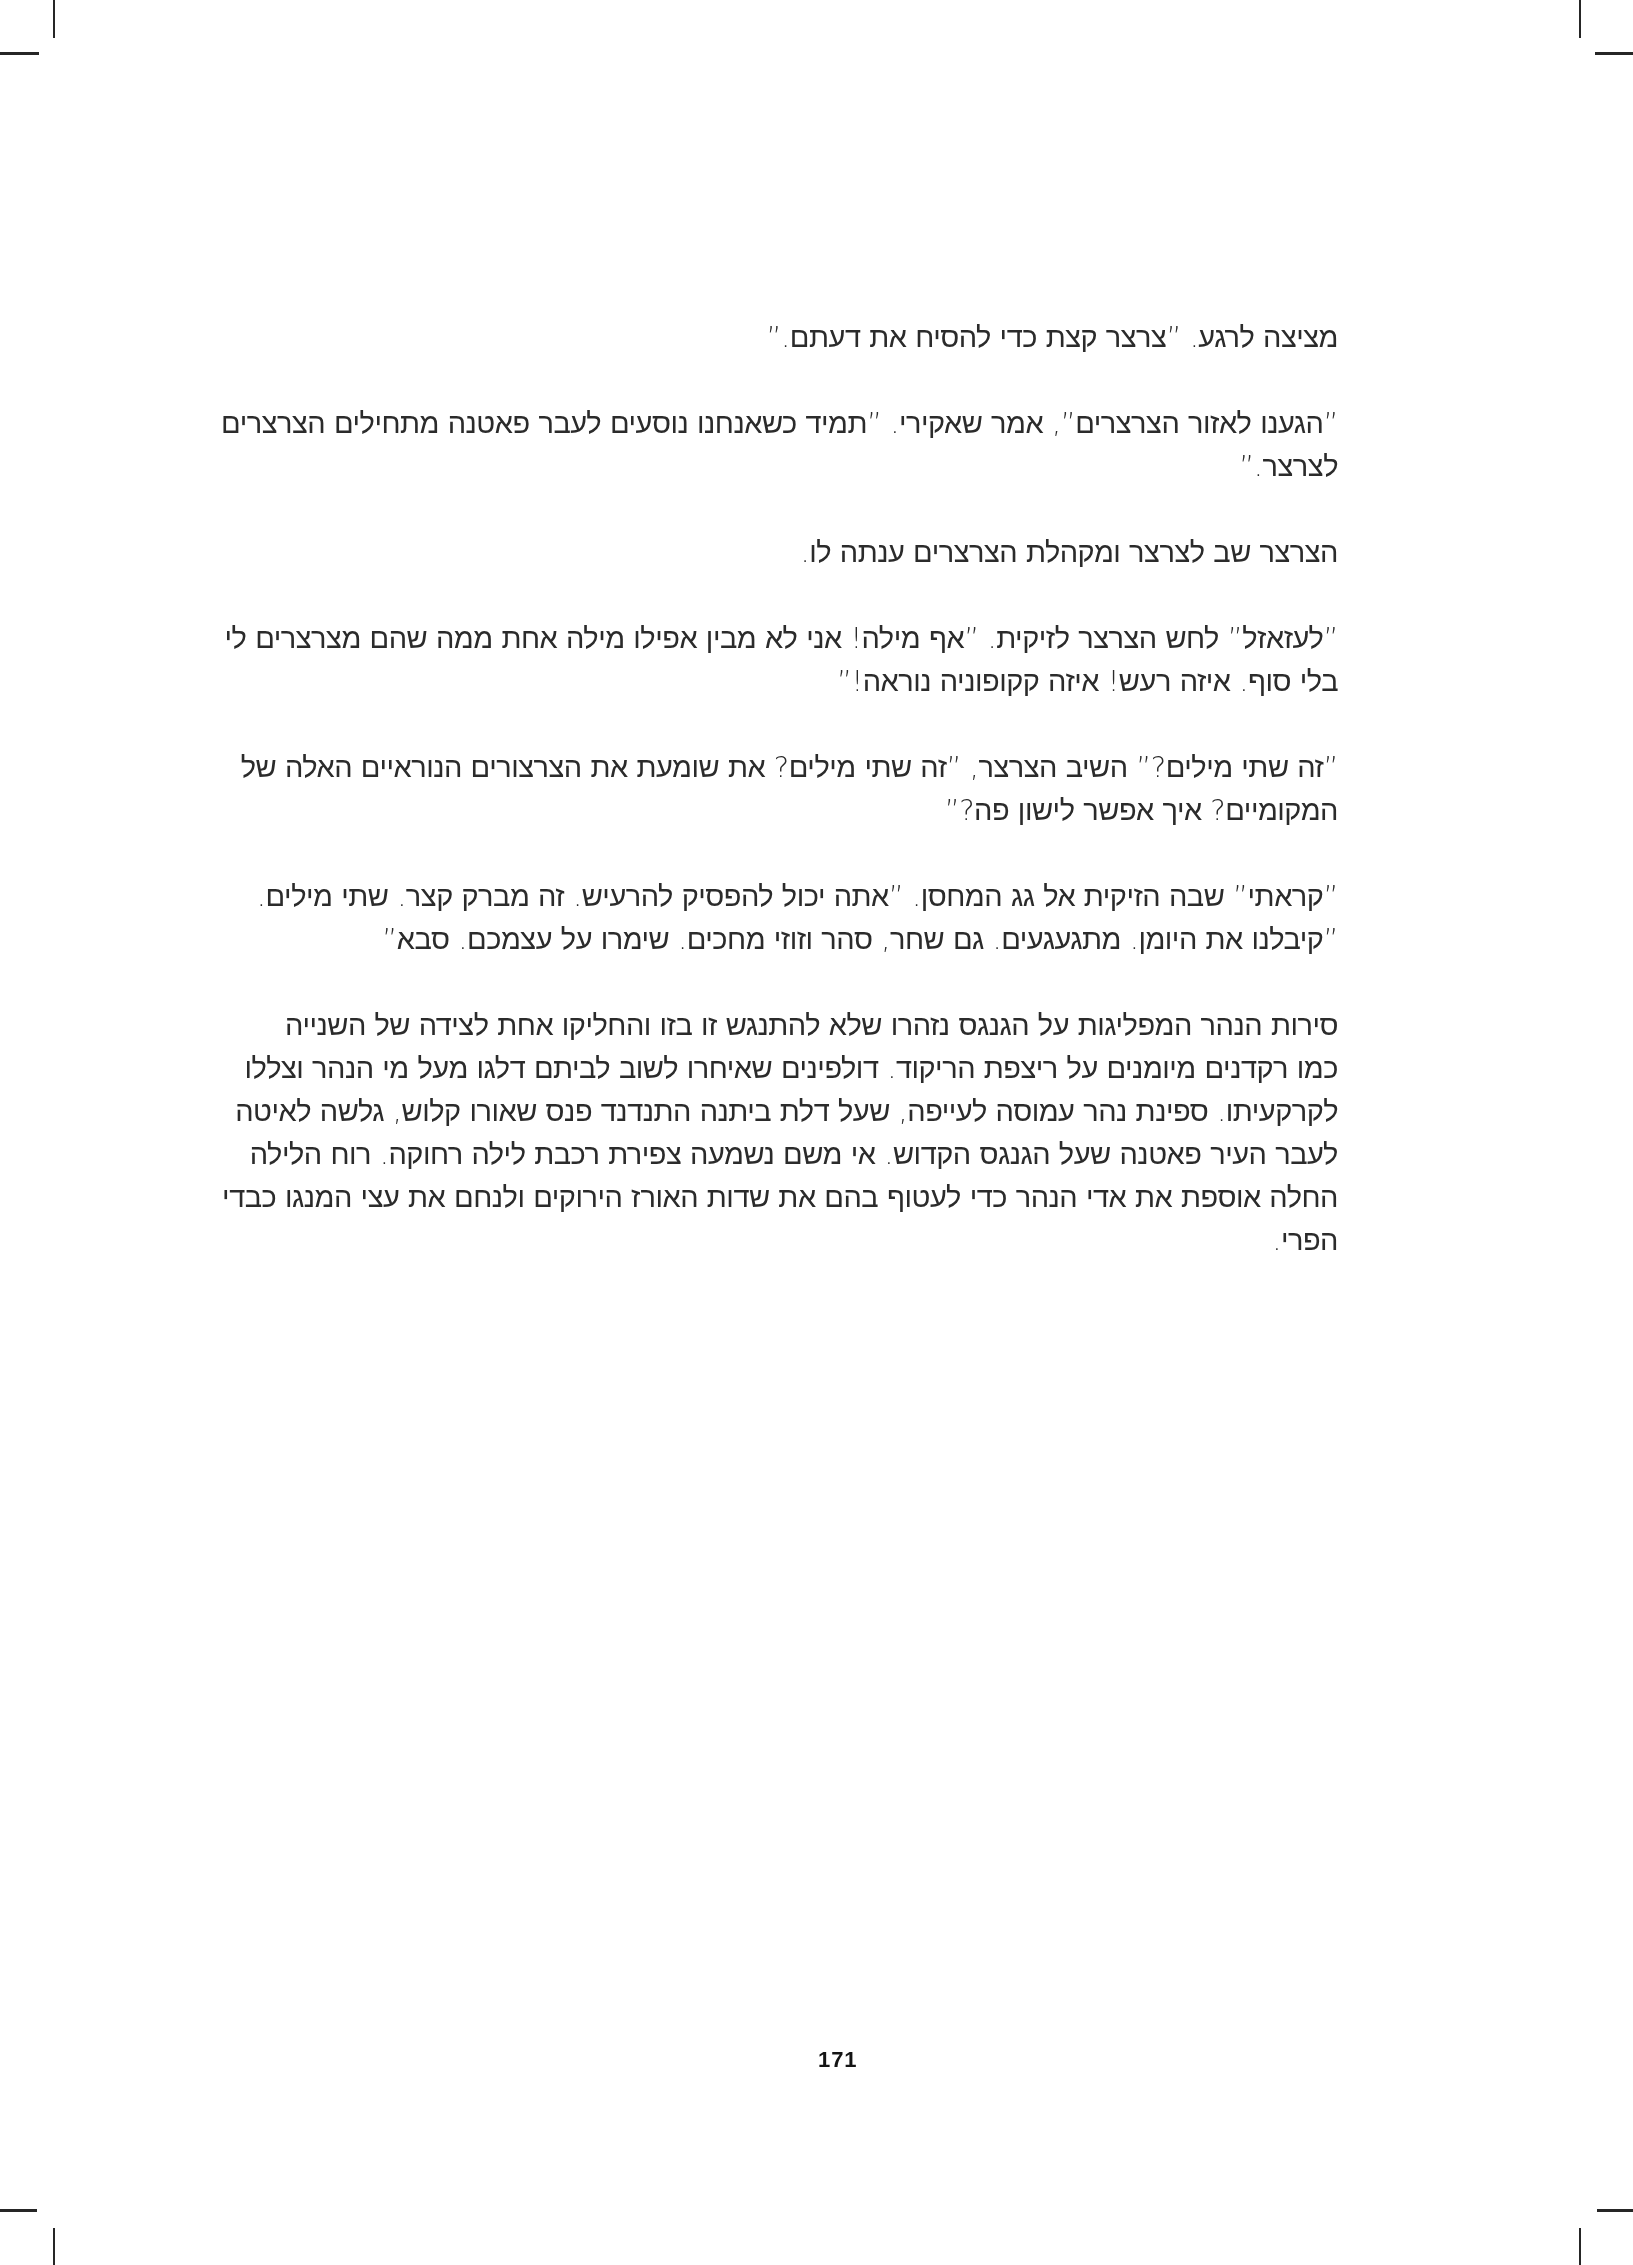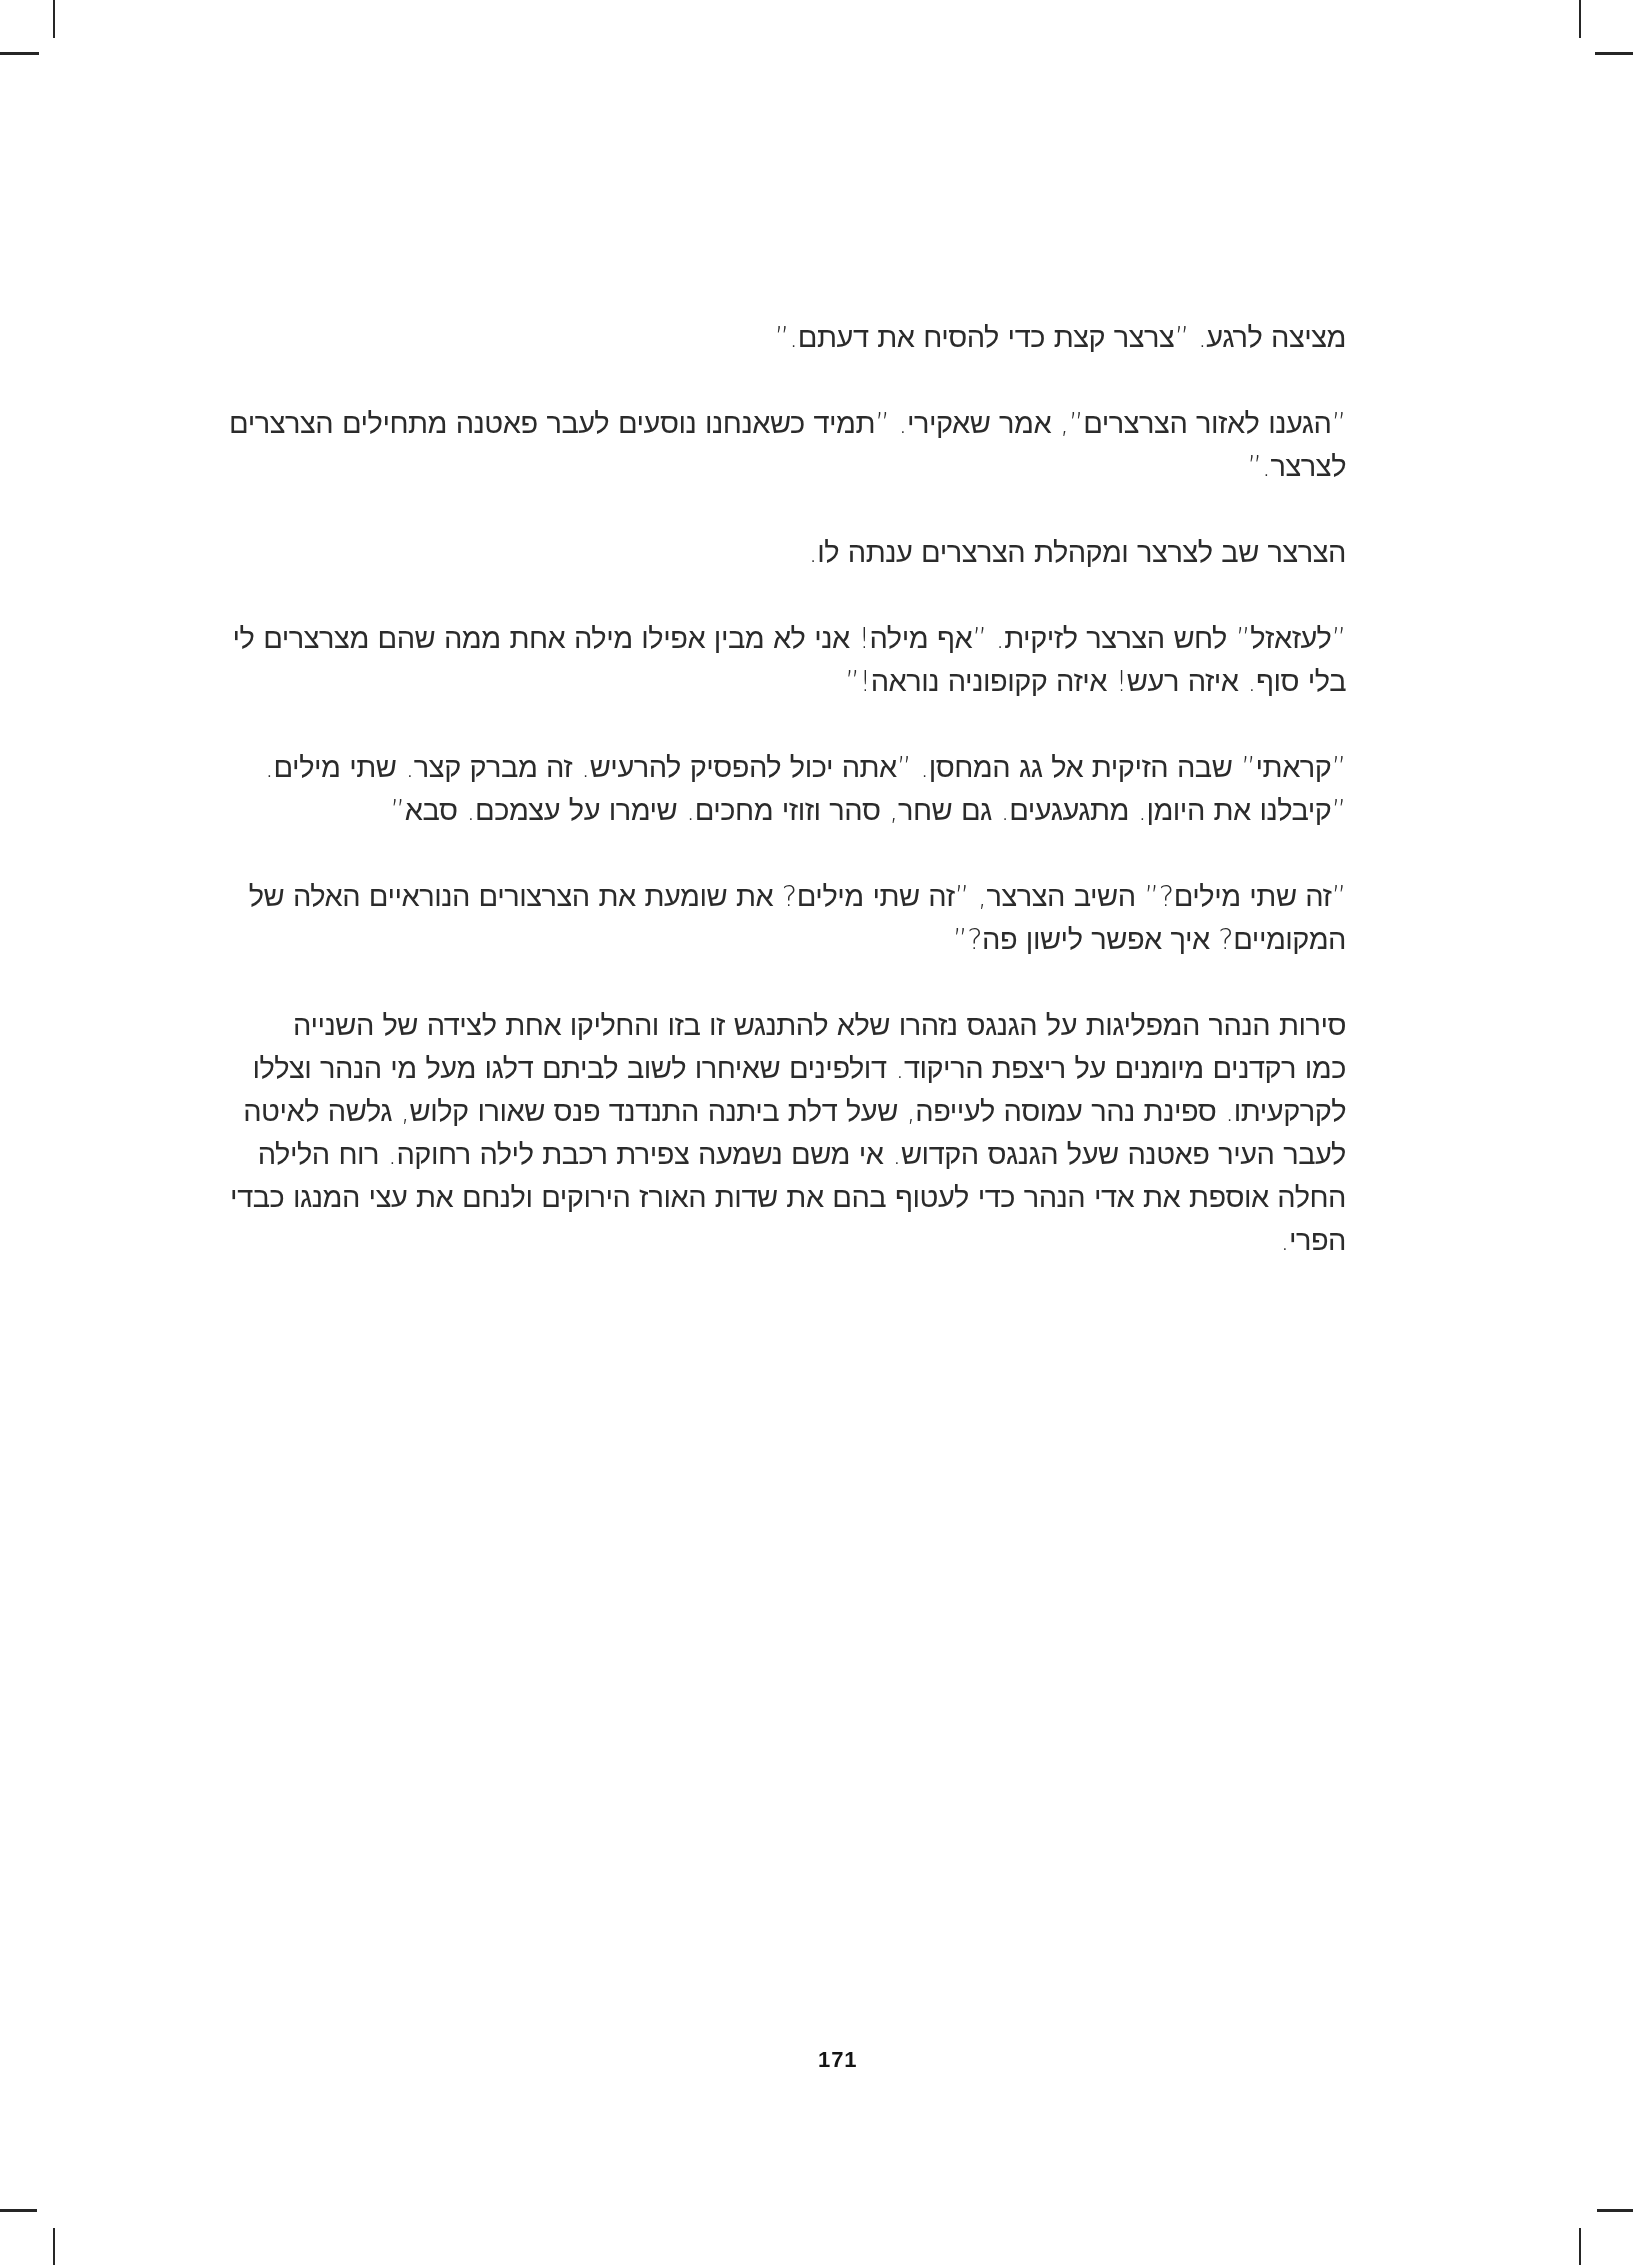--- a/index.html
+++ b/index.html
@@ -34,21 +34,21 @@
     right: 288px;
     width: 1098px;
     direction: rtl;
     text-align: right;
     color: #2b2b2b;
     font-size: 29px;
     font-weight: 300;
     letter-spacing: -0.5px;
   }
   .paragraph {
-    margin: 0 0 43px 0;
+    margin: 0 8px 43px 0;
   }
   .line {
     height: 43px;
     line-height: 43px;
     white-space: nowrap;
   }
   .page-number {
     position: absolute;
     left: 818px;
     top: 2047px;
@@ -82,26 +82,26 @@
         <div class="line">לצרצר.”</div>
       </div>
       <div class="paragraph">
         <div class="line">הצרצר שב לצרצר ומקהלת הצרצרים ענתה לו.</div>
       </div>
       <div class="paragraph">
         <div class="line">”לעזאזל” לחש הצרצר לזיקית. ”אף מילה! אני לא מבין אפילו מילה אחת ממה שהם מצרצרים לי</div>
         <div class="line">בלי סוף. איזה רעש! איזה קקופוניה נוראה!”</div>
       </div>
       <div class="paragraph">
+        <div class="line">”זה שתי מילים?” השיב הצרצר, ”זה שתי מילים? את שומעת את הצרצורים הנוראיים האלה של</div>
+        <div class="line">המקומיים? איך אפשר לישון פה?”</div>
+      </div>
+      <div class="paragraph">
         <div class="line">”קראתי” שבה הזיקית אל גג המחסן. ”אתה יכול להפסיק להרעיש. זה מברק קצר. שתי מילים.</div>
         <div class="line">”קיבלנו את היומן. מתגעגעים. גם שחר, סהר וזוזי מחכים. שימרו על עצמכם. סבא”</div>
-      </div>
-      <div class="paragraph">
-        <div class="line">”זה שתי מילים?” השיב הצרצר, ”זה שתי מילים? את שומעת את הצרצורים הנוראיים האלה של</div>
-        <div class="line">המקומיים? איך אפשר לישון פה?”</div>
       </div>
       <div class="paragraph">
         <div class="line">סירות הנהר המפליגות על הגנגס נזהרו שלא להתנגש זו בזו והחליקו אחת לצידה של השנייה</div>
         <div class="line">כמו רקדנים מיומנים על ריצפת הריקוד. דולפינים שאיחרו לשוב לביתם דלגו מעל מי הנהר וצללו</div>
         <div class="line">לקרקעיתו. ספינת נהר עמוסה לעייפה, שעל דלת ביתנה התנדנד פנס שאורו קלוש, גלשה לאיטה</div>
         <div class="line">לעבר העיר פאטנה שעל הגנגס הקדוש. אי משם נשמעה צפירת רכבת לילה רחוקה. רוח הלילה</div>
         <div class="line">החלה אוספת את אדי הנהר כדי לעטוף בהם את שדות האורז הירוקים ולנחם את עצי המנגו כבדי</div>
         <div class="line">הפרי.</div>
       </div>
     </div>

